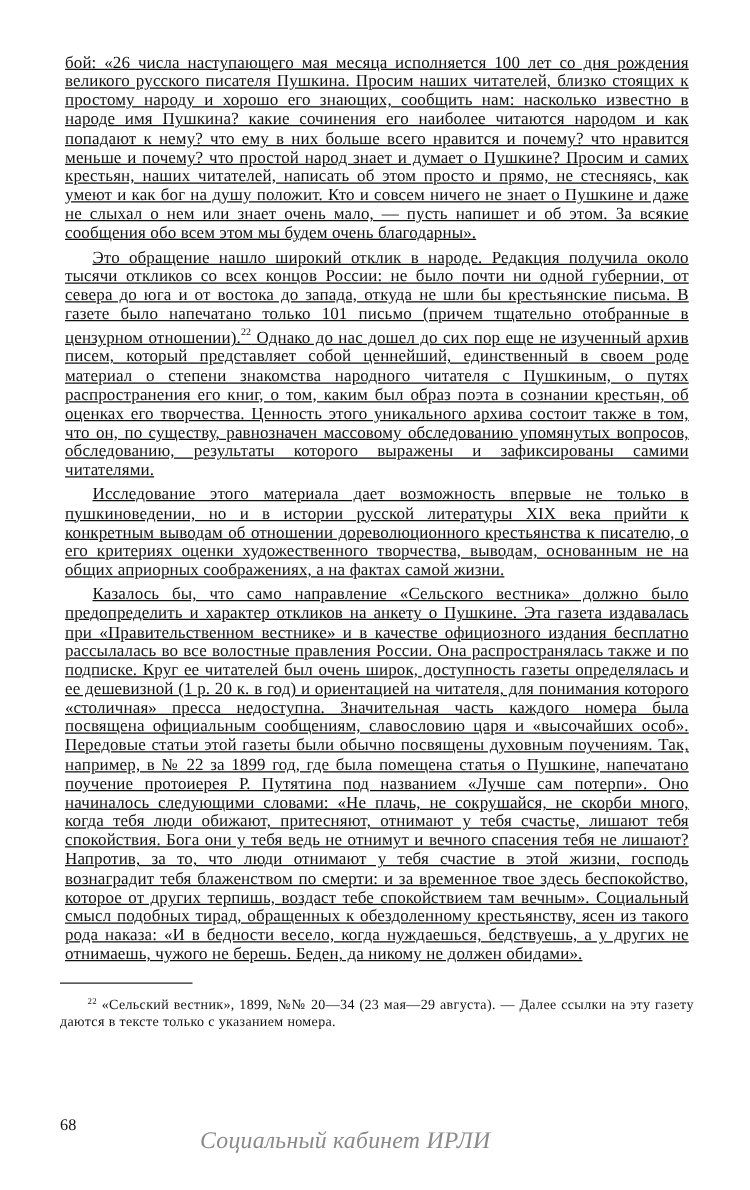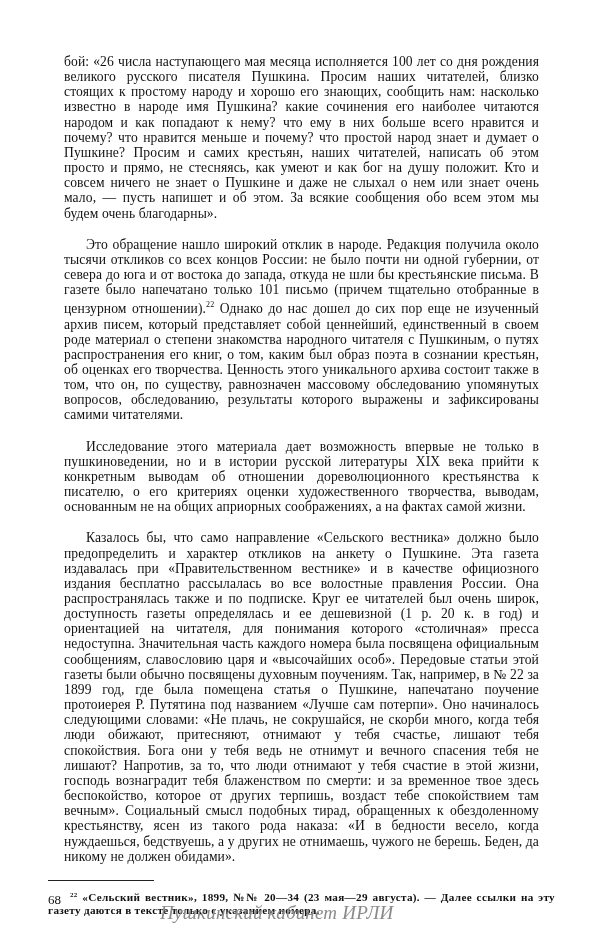--- a/index.html
+++ b/index.html
@@ -9,29 +9,29 @@
     font-family: "Liberation Serif", "DejaVu Serif", serif;
     color: #111111;
   }
   .body-text {
     font-size: 13.6px;
     line-height: 15.15px;
     text-align: justify;
     margin: 0;
     letter-spacing: 0.1px;
   }
-  .body-text p { margin: 16px; text-indent: 0; }
+  .body-text p { margin: 4px; text-indent: 0; text-decoration: underline; }
   .body-text p.indent { text-indent: 22px; }
   .fn-rule {
     width: 106px; height: 0; border-top: 1px solid #222;
     margin-top: 16px; margin-bottom: 8px;
   }
   .footnote {
     font-size: 11.2px; line-height: 13.5px; text-align: justify;
-    text-indent: 22px; margin: 0; font-weight: bold; letter-spacing: 0.3px;
+    text-indent: 22px; margin: 0; font-weight: normal; letter-spacing: 0.3px;
   }
   .footnote sup { font-size: 7px; vertical-align: 4px; }
   .sup { font-size: 8px; vertical-align: 6px; }
   .page-number {
     position: absolute; left: 48px; top: 892px;
     font-family: "Liberation Serif", serif; font-size: 13px; color: #111; text-align: right;
   }
   .watermark {
     position: absolute; left: 160px; top: 902px;
     font-family: "Liberation Serif", "DejaVu Serif", serif;
@@ -47,13 +47,13 @@
     <p>бой: «26 числа наступающего мая месяца исполняется 100 лет со дня рождения великого русского писателя Пушкина. Просим наших читателей, близко стоящих к простому народу и хорошо его знающих, сообщить нам: насколько известно в народе имя Пушкина? какие сочинения его наиболее читаются народом и как попадают к нему? что ему в них больше всего нравится и почему? что нравится меньше и почему? что простой народ знает и думает о Пушкине? Просим и самих крестьян, наших читателей, написать об этом просто и прямо, не стесняясь, как умеют и как бог на душу положит. Кто и совсем ничего не знает о Пушкине и даже не слыхал о нем или знает очень мало, — пусть напишет и об этом. За всякие сообщения обо всем этом мы будем очень благодарны».</p>
     <p class="indent"><span>Это обращение нашло широкий отклик в народе. Редакция получила около тысячи откликов со всех концов России: не было почти ни одной губернии, от севера до юга и от востока до запада, откуда не шли бы крестьянские письма. В газете было напечатано только 101 письмо (причем тщательно отобранные в цензурном отношении).</span><span class="sup">22</span><span> Однако до нас дошел до сих пор еще не изученный архив писем, который представляет собой ценнейший, единственный в своем роде материал о степени знакомства народного читателя с Пушкиным, о путях распространения его книг, о том, каким был образ поэта в сознании крестьян, об оценках его творчества. Ценность этого уникального архива состоит также в том, что он, по существу, равнозначен массовому обследованию упомянутых вопросов, обследованию, результаты которого выражены и зафиксированы самими читателями.</span></p>
     <p class="indent">Исследование этого материала дает возможность впервые не только в пушкиноведении, но и в истории русской литературы XIX века прийти к конкретным выводам об отношении дореволюционного крестьянства к писателю, о его критериях оценки художественного творчества, выводам, основанным не на общих априорных соображениях, а на фактах самой жизни.</p>
     <p class="indent">Казалось бы, что само направление «Сельского вестника» должно было предопределить и характер откликов на анкету о Пушкине. Эта газета издавалась при «Правительственном вестнике» и в качестве официозного издания бесплатно рассылалась во все волостные правления России. Она распространялась также и по подписке. Круг ее читателей был очень широк, доступность газеты определялась и ее дешевизной (1 р. 20 к. в год) и ориентацией на читателя, для понимания которого «столичная» пресса недоступна. Значительная часть каждого номера была посвящена официальным сообщениям, славословию царя и «высочайших особ». Передовые статьи этой газеты были обычно посвящены духовным поучениям. Так, например, в № 22 за 1899 год, где была помещена статья о Пушкине, напечатано поучение протоиерея Р. Путятина под названием «Лучше сам потерпи». Оно начиналось следующими словами: «Не плачь, не сокрушайся, не скорби много, когда тебя люди обижают, притесняют, отнимают у тебя счастье, лишают тебя спокойствия. Бога они у тебя ведь не отнимут и вечного спасения тебя не лишают? Напротив, за то, что люди отнимают у тебя счастие в этой жизни, господь вознаградит тебя блаженством по смерти: и за временное твое здесь беспокойство, которое от других терпишь, воздаст тебе спокойствием там вечным». Социальный смысл подобных тирад, обращенных к обездоленному крестьянству, ясен из такого рода наказа: «И в бедности весело, когда нуждаешься, бедствуешь, а у других не отнимаешь, чужого не берешь. Беден, да никому не должен обидами».</p>
   </div>
   <div class="fn-rule"></div>
   <p class="footnote"><sup>22</sup> <span>«Сельский вестник», 1899, №№ 20—34 (23 мая—29 августа). — Далее ссылки на эту газету даются в тексте только с указанием номера.</span></p>
 </div>
 
 <div class="page-number">68</div>
-<div class="watermark">Пушкинский кабинет ИРЛИ</div>
+<div class="watermark">Социальный кабинет ИРЛИ</div>
 
 </body></html>

